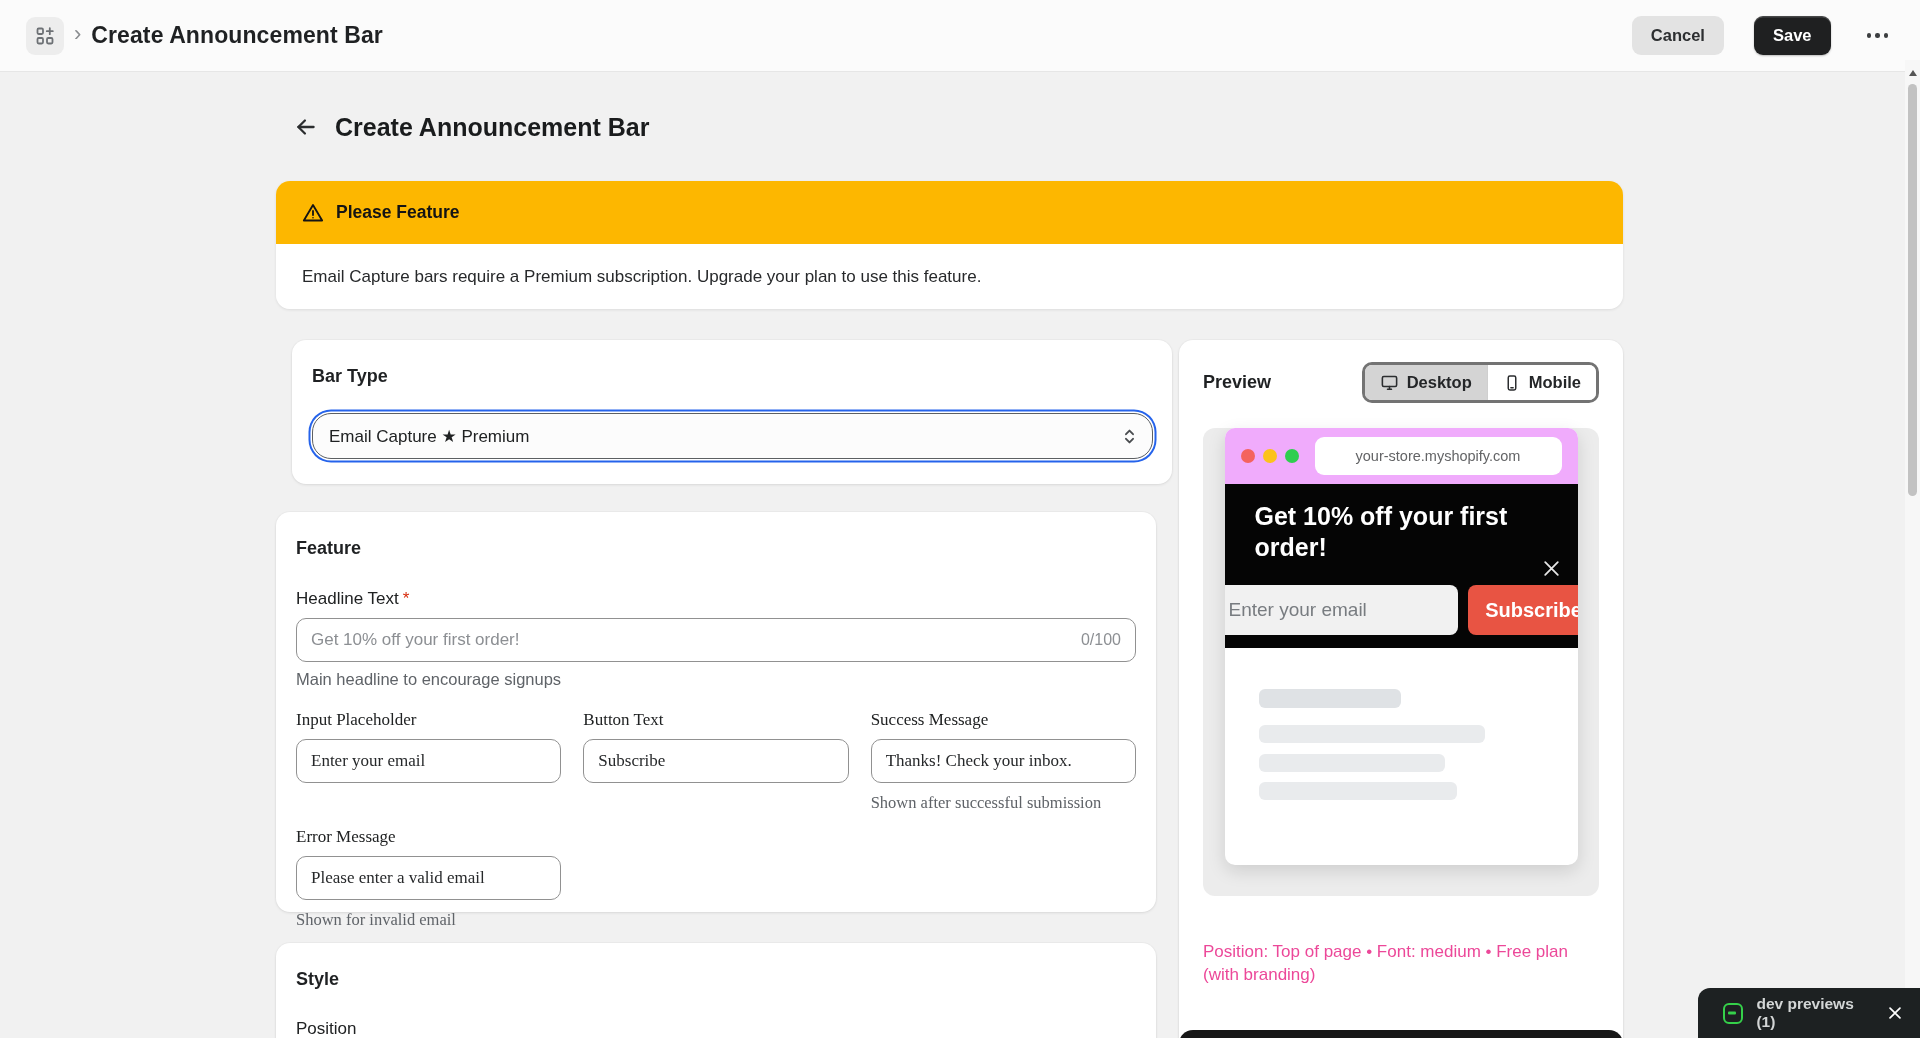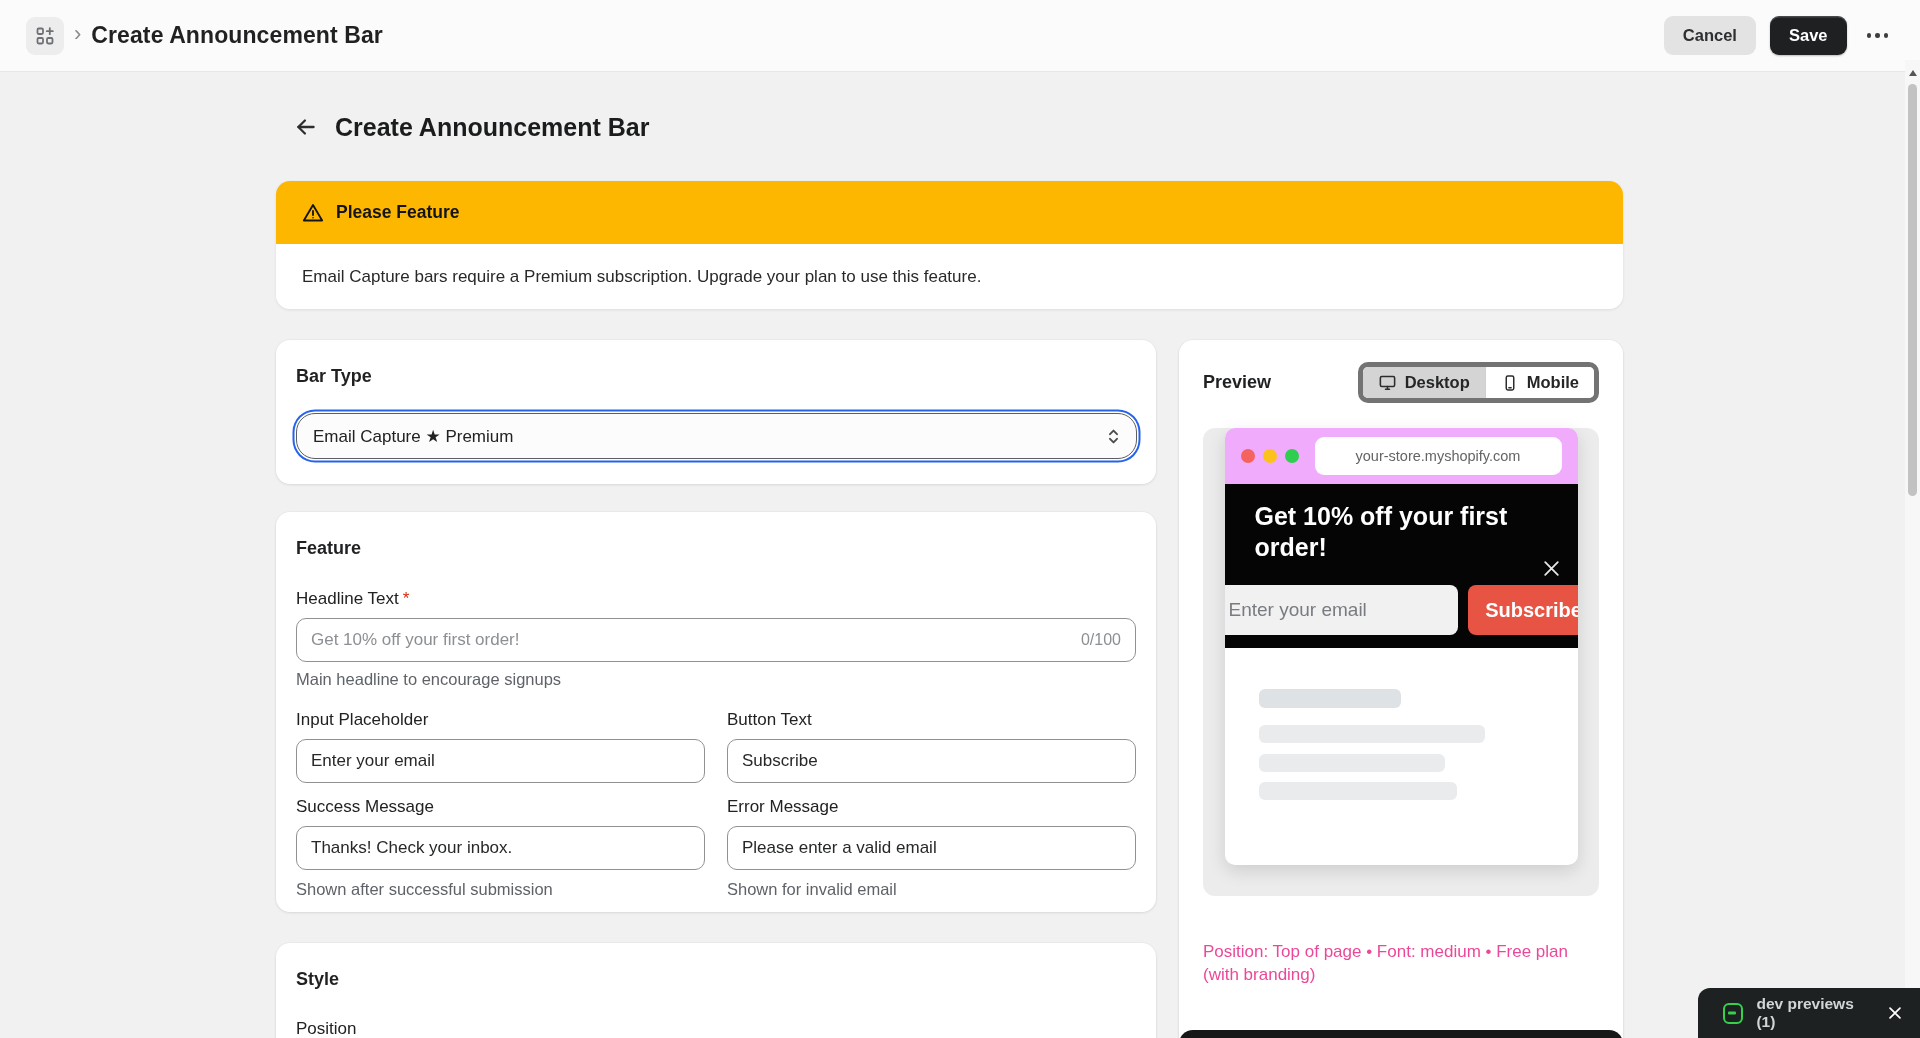--- a/index.html
+++ b/index.html
@@ -17,21 +17,21 @@
     position:absolute; top:0; left:0; right:0; height:72px;
     background:#fbfbfb; border-bottom:1px solid #e6e6e6;
     display:flex; align-items:center; padding:0 26px; z-index:6;
   }
   .app-icon-btn {
     width:38px; height:38px; border-radius:9px; background:#ededed;
     display:flex; align-items:center; justify-content:center; cursor:pointer;
   }
   .crumb-chevron { color:#8a8d90; font-size:22px; margin:0 10px 3px 10px; }
   .topbar-title { font-size:23px; font-weight:700; color:#1f2123; letter-spacing:.1px; }
-  .topbar-actions { margin-left:auto; display:flex; align-items:center; gap:14px; }
+  .topbar-actions { margin-left:auto; display:flex; align-items:center; gap:30px; }
   .btn { height:39px; border:none; border-radius:9px; font-family:inherit;
          font-size:16.5px; font-weight:600; padding:0 19px; cursor:pointer; }
   .btn-cancel { background:#e3e3e3; color:#2d2f31; }
   .btn-save { background:#1f2021; color:#ffffff;
               box-shadow:inset 0 1.5px 0 rgba(255,255,255,.18), 0 1px 2px rgba(0,0,0,.25); }
   .kebab { display:flex; gap:4px; padding:10px 6px; cursor:pointer; }
   .kebab i { width:4.5px; height:4.5px; border-radius:50%; background:#3c3e40; }
 
   
   .page-heading-row { position:absolute; left:291px; top:112px;
@@ -50,21 +50,21 @@
   .banner { position:absolute; left:276px; top:181px; width:1347px;
     border-radius:14px; overflow:hidden;
     box-shadow:0 1px 3px rgba(0,0,0,.09); }
   .banner-head { height:63px; background:#fdb700; display:flex; align-items:center;
     gap:12px; padding:0 26px; }
   .banner-title { font-size:17.5px; font-weight:700; color:#141414; }
   .banner-body { background:#fff; height:65px; display:flex; align-items:center; padding:0 26px; }
   .banner-text { font-size:17px; color:#27292b; }
 
   
-  .card-bartype { left:276px; top:340px; width:880px; height:144px; padding:26px 24px 0 20px; }
+  .card-bartype { left:292px; top:340px; width:880px; height:144px; padding:26px 24px 0 20px; }
   .select-field {
     margin-top:26px; height:46px; width:841px;
     background:#fcfcfc; border:1.5px solid #5c5f62; border-radius:19px;
     box-shadow:0 0 0 1.5px #ffffff, 0 0 0 3.5px #2563eb;
     display:flex; align-items:center; justify-content:space-between;
     padding:0 15px 0 16px; cursor:pointer;
   }
   .select-text { font-size:17px; color:#202223; }
 
   
@@ -75,32 +75,32 @@
     width:100%; height:44px; background:#fff; border:1px solid #919191;
     border-radius:10px; padding:0 14px; font-family:inherit;
     font-size:17px; color:#26282a; outline:none;
   }
   .tfield::placeholder { color:#8c8f93; opacity:1; }
   .headline-wrap { position:relative; margin-top:9px; }
   .headline-wrap .tfield { padding-right:76px; }
   .char-counter { position:absolute; right:15px; top:50%; transform:translateY(-50%);
     font-size:16px; color:#8c8f93; }
   .helper { font-size:16.5px; color:#5f6368; margin-top:8px; }
-  .fields-grid { display:grid; grid-template-columns:1fr 1fr; column-gap:22px; margin-top:7px; }
+  .fields-grid { display:grid; grid-template-columns:1fr 1fr 1fr; column-gap:22px; margin-top:7px;font-family:Liberation Serif, serif; }
   .fields-grid .field-label { display:block; margin-bottom:9px; margin-top:14px; }
   .fields-grid .helper { margin-top:10px; }
 
   
   .card-style { left:276px; top:943px; width:880px; height:200px; padding:26px 20px; }
   .card-style .field-label { margin-top:29px; display:block; }
 
   
   .card-preview { left:1179px; top:340px; width:444px; height:716px; padding:22px 24px 0 24px; }
   .preview-header { display:flex; align-items:center; justify-content:space-between; height:41px; }
-  .segmented { display:flex; height:41px; border:5px solid #737373; border-radius:10px;
+  .segmented { display:flex; height:41px; border:3px solid #737373; border-radius:10px;
     background:#fff; overflow:hidden; }
   .seg { display:flex; align-items:center; gap:8px; padding:0 15px;
     font-size:16.5px; font-weight:600; color:#242628; cursor:pointer; background:#fff; }
   .seg.active { background:#d4d4d4; }
   .seg + .seg { border-left:1px solid #cfcfcf; }
 
   .preview-viewport { margin-top:23px; height:468px; background:#ececec; border-radius:12px; }
   .browser-mock { width:353px; height:437px; margin:25px auto 0 auto; background:#fff;
     border-radius:10px; overflow:hidden; box-shadow:0 6px 18px rgba(0,0,0,.13); }
   .browser-topbar { height:56px; background:#f0abfc; display:flex; align-items:center; padding:0 16px;text-align:right; }

